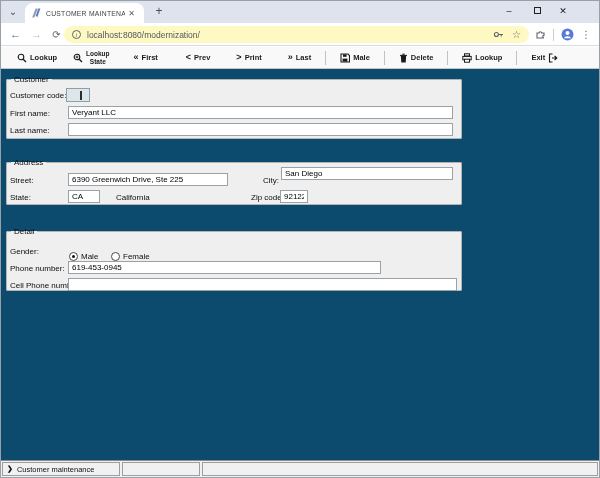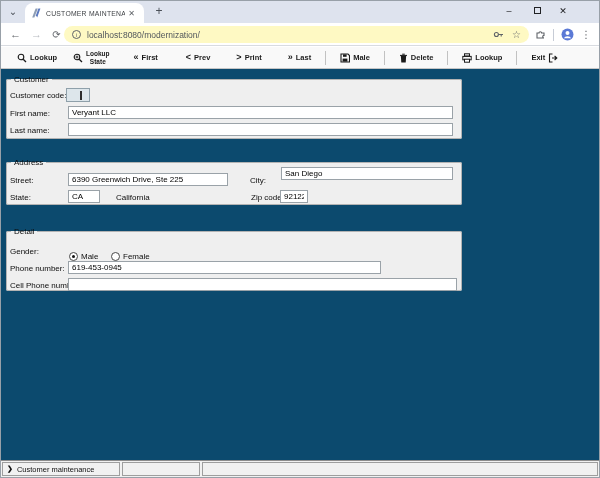--- a/index.html
+++ b/index.html
@@ -201,21 +201,21 @@
       <span class="flabel" style="left:3px; top:25px">First name:</span>
       <input class="fin" style="left: 61px; top: 22px; width: 385px;" readonly="" value="Veryant LLC">
       <span class="flabel" style="left:3px; top:42px">Last name:</span>
       <input class="fin" style="left: 61px; top: 39px; width: 385px;" readonly="" value="">
     </fieldset>
 
     <fieldset class="fs-address">
       <legend>Address</legend>
       <span class="flabel" style="left:3px; top:9px">Street:</span>
       <input class="fin" style="left: 61px; top: 6px; width: 160px;" readonly="" value="6390 Greenwich Drive, Ste 225">
-      <span class="flabel" style="left:243px; top:9px">City:</span>
+      <span class="flabel" style="left:256px; top:9px">City:</span>
       <input class="fin" style="left: 274px; top: 0; width: 172px;" readonly="" value="San Diego">
       <span class="flabel" style="left:3px; top:26px">State:</span>
       <input class="fin" style="left: 61px; top: 23px; width: 32px;" readonly="" value="CA">
       <span class="stext" style="left:109px; top:26px">California</span>
       <span class="flabel" style="left:244px; top:26px">Zip code:</span>
       <input class="fin" style="left: 273px; top: 23px; width: 28px;" readonly="" value="92122">
     </fieldset>
 
     <fieldset class="fs-detail">
       <legend>Detail</legend>

